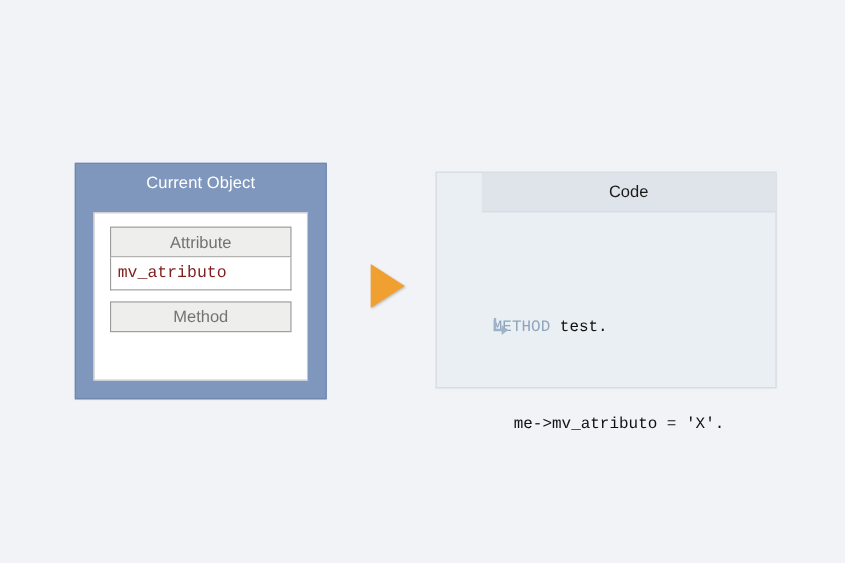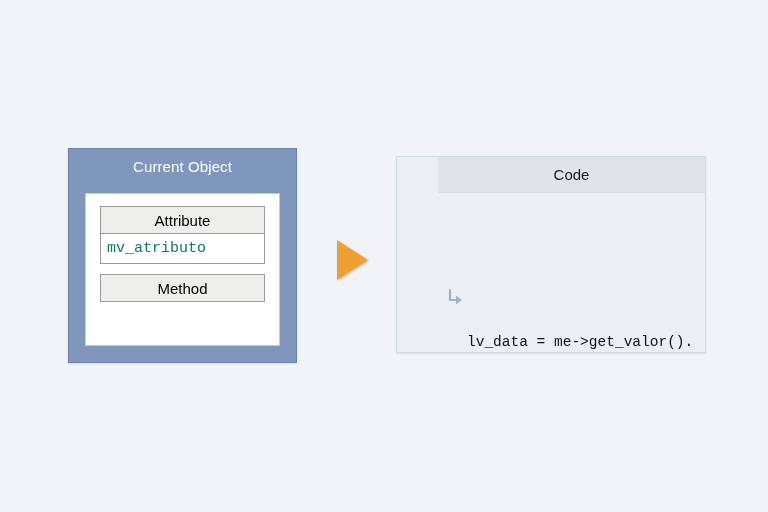--- a/index.html
+++ b/index.html
@@ -67,33 +67,33 @@
   .member-block.method    { top: 80px; }
 
   .member-head {
     background: #eeeeec;
     border: 1px solid #9a9a9a;
     box-sizing: border-box;
     height: 28px;
     line-height: 27px;
     text-align: center;
     font-size: 15px;
-    color: #000000;
+    color: #737373;
     font-family: "Liberation Sans", sans-serif;
   }
   .member-value {
     background: #ffffff;
     border: 1px solid #9a9a9a;
     border-top: none;
     box-sizing: border-box;
     height: 30px;
     line-height: 29px;
     padding-left: 6px;
     font-size: 15px;
-    color: #0f766e;
+    color: #7f1d1d;
     font-family: "Liberation Mono", monospace;
   }
 
   
   #flow-arrow {
     position: absolute;
     left: 337px;
     top: 240px;
     width: 0;
     height: 0;
@@ -171,23 +171,24 @@
     </div>
   </div>
 
   <div id="flow-arrow"></div>
 
   <div id="code-card">
     <div id="code-card-header">Code</div>
 
     <div id="code-body">
 
+      <div class="code-line"><span class="kw">METHOD</span><span> test.</span></div>
 
+      <div class="code-line indent"><span>me-&gt;mv_atributo = 'X'.</span></div>
 
-      <div class="code-line indent"><span>lv_data = me-&gt;get_valor().</span></div>
 
       
 
       <svg id="code-flow-icon" viewBox="0 0 16 18">
         <path d="M3 1 L3 11 L12 11" fill="none" stroke="#9fb3c8" stroke-width="2.2" stroke-linecap="round"></path>
         <path d="M9 6.5 L15 11 L9 15.5 Z" fill="#9fb3c8"></path>
       </svg>
 
     </div>
   </div>

